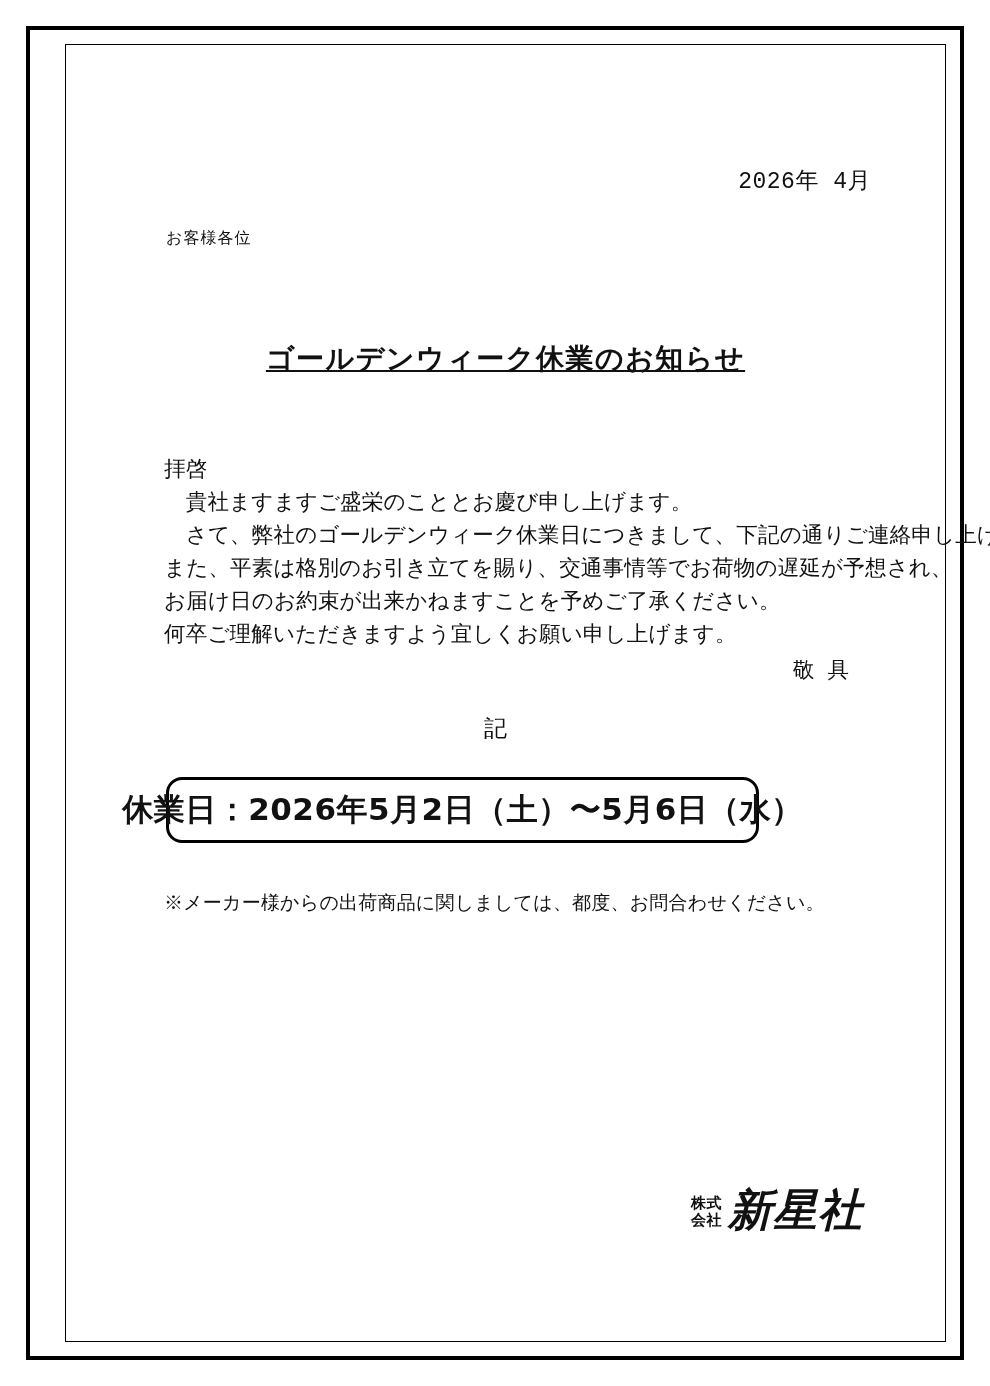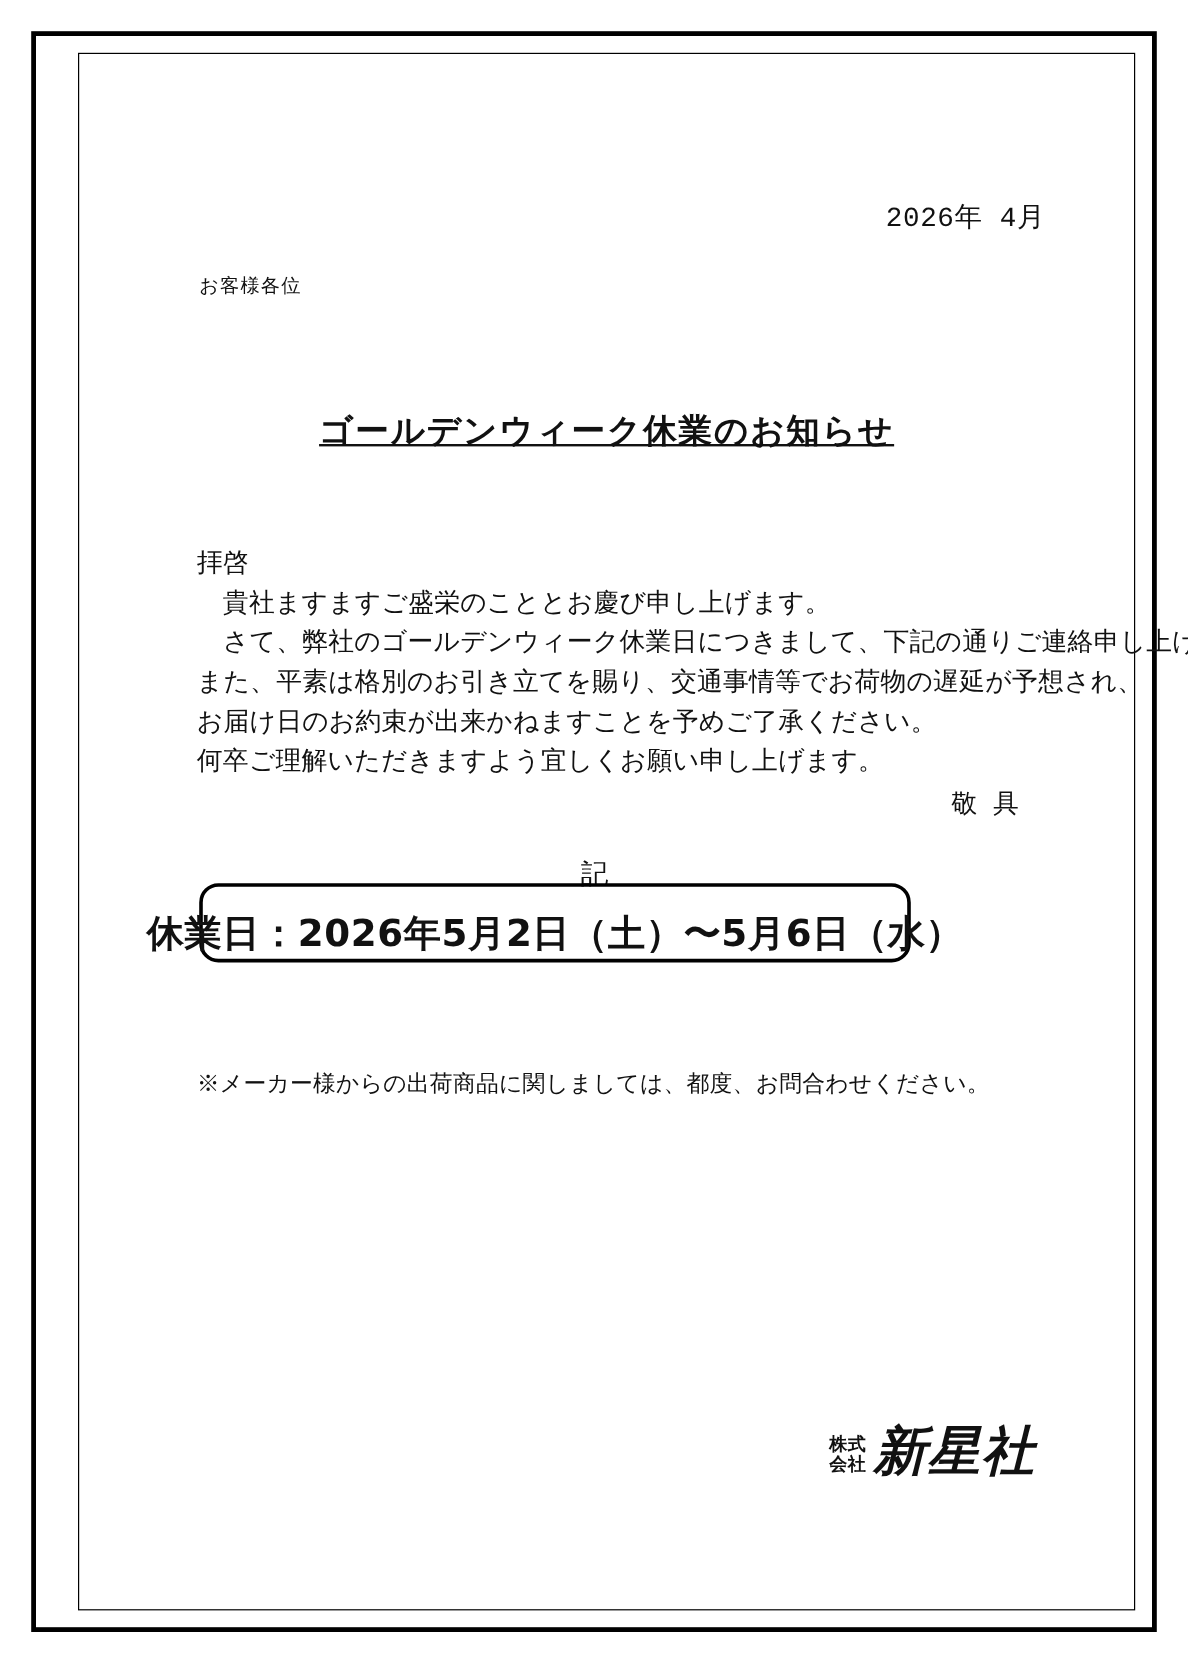--- a/index.html
+++ b/index.html
@@ -106,28 +106,28 @@
     right: 0;
     top: 668px;
     text-align: center;
     font-size: 23px;
     padding-right: 20px;
   }
 
   .highlight-box {
     position: absolute;
     left: 100px;
-    top: 691px;
+    top: 732px;
     width: 593px;
     height: 66px;
     border: 3px solid #000000;
     border-radius: 16px;
     box-sizing: border-box;
     display: flex;
-    align-items: flex-end;
+    align-items: center;
     justify-content: center;
   }
   .highlight-box .hl-text {
     font-family: "DejaVu Sans", "Liberation Sans", sans-serif;
     font-weight: bold;
     font-size: 31px;
     letter-spacing: 0.5px;
     white-space: nowrap;
   }
 

